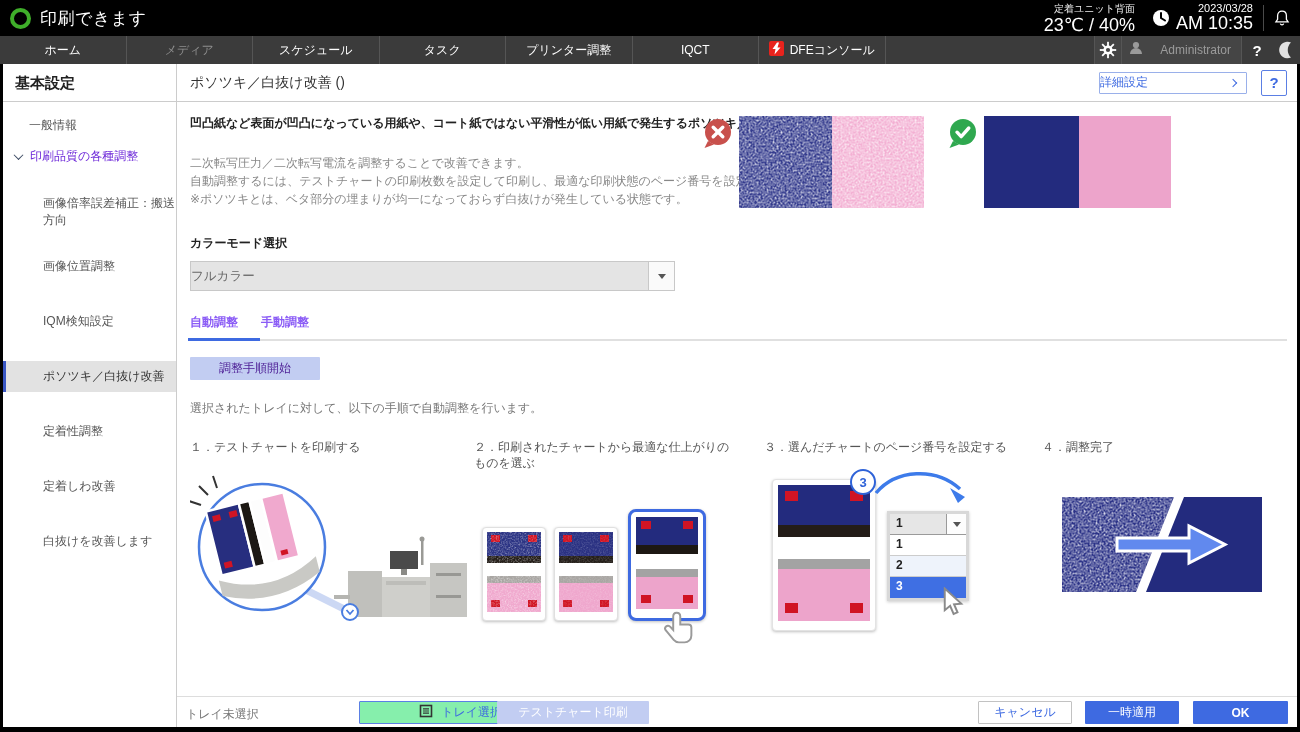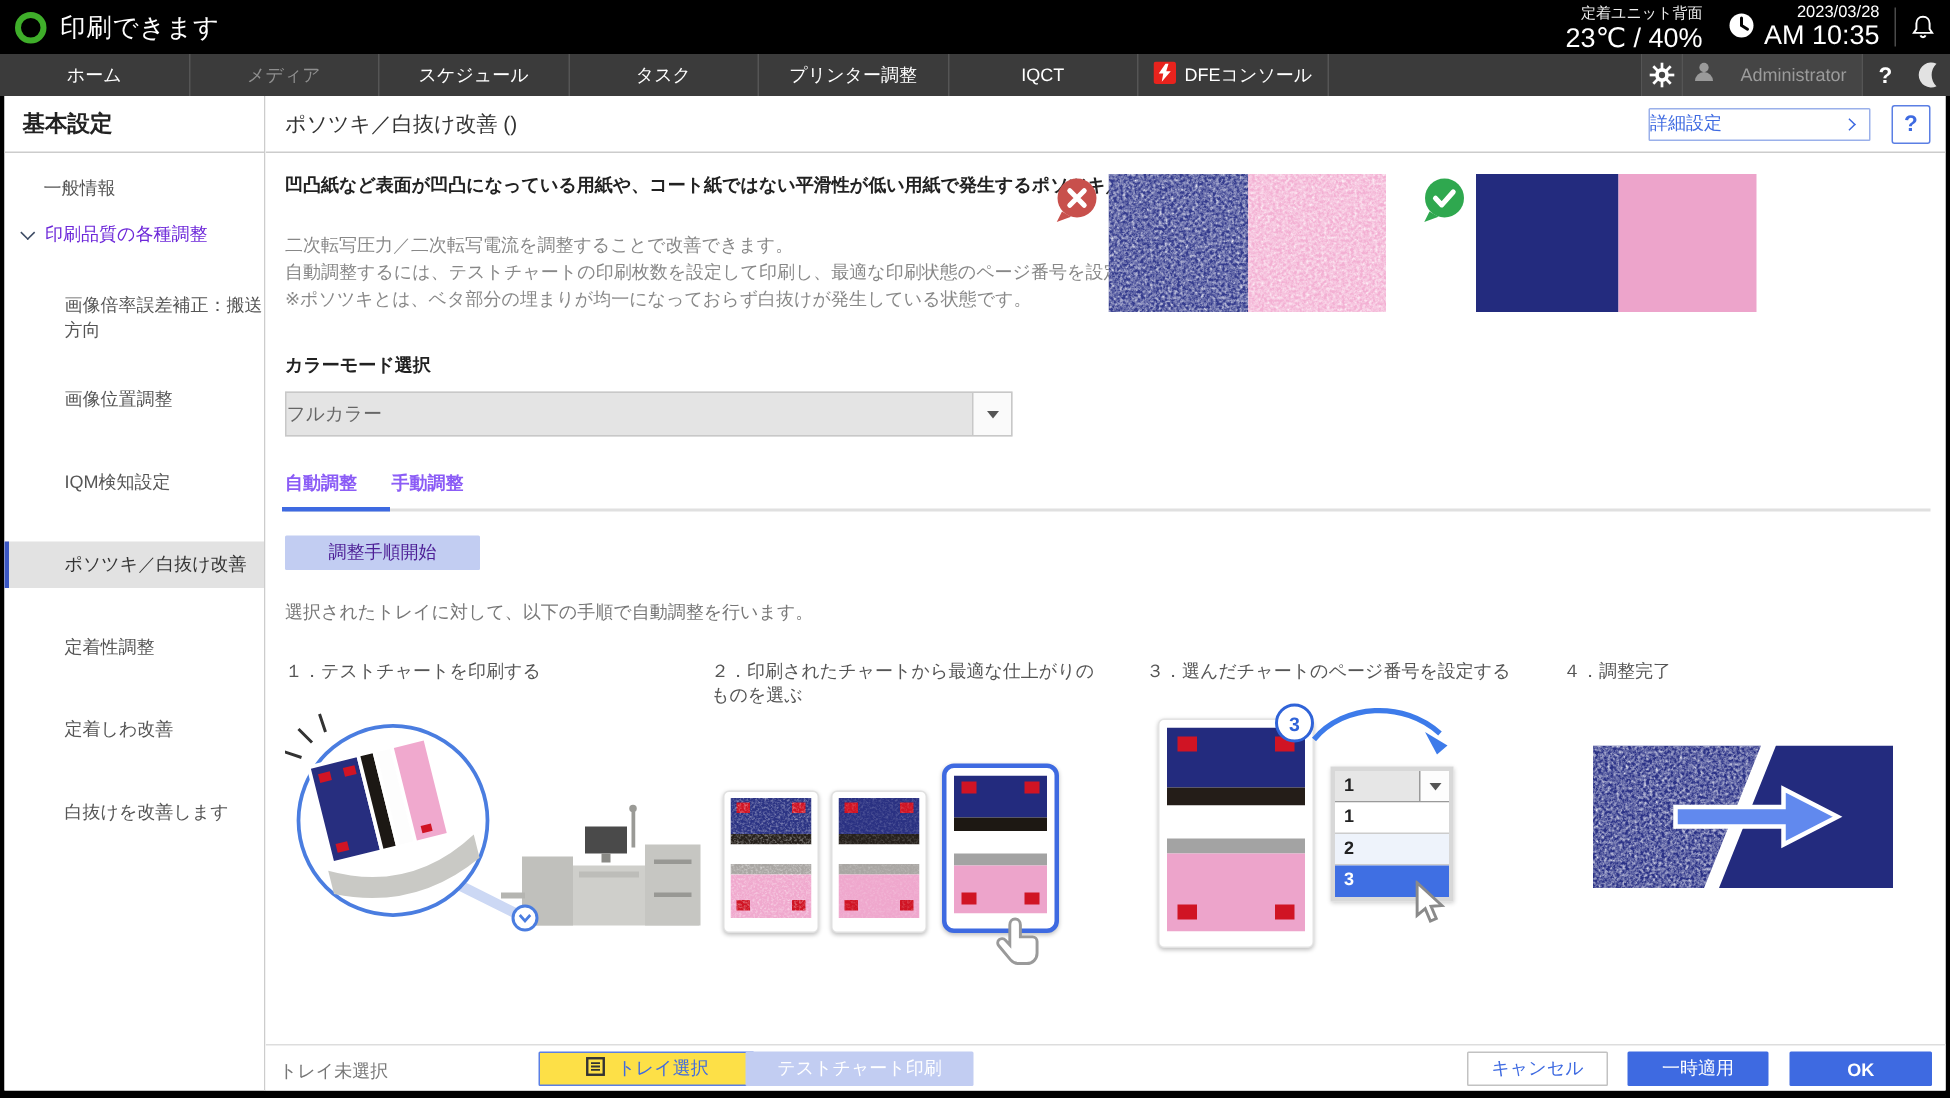--- a/index.html
+++ b/index.html
@@ -105,21 +105,21 @@
   .mini-dd-val { flex:1; padding:2px 0 0 6px; }
   .mini-dd-btn { width:20px; border-left:1px solid #9a9a9a; background:#fdfdfd; display:flex; align-items:center; justify-content:center; }
   .mini-row { height:21px; padding:2px 0 0 6px; border-bottom:1px solid #ccc; background:#fff; }
   .mini-row.alt { background:#eef3fb; }
   .mini-row.hl { background:#3f6fe3; color:#fff; border-bottom:none; }
   .arrow-cur { position:absolute; left:178px; top:118px; }
   
   .actionbar { position:absolute; bottom:0; left:0; right:0; height:31px; border-top:1px solid #ddd; background:#fff; }
   .tray-status { position:absolute; left:9px; top:9px; font-size:12px; color:#777; }
   .btn { position:absolute; top:4px; height:23px; font-size:12px; display:flex; align-items:center; justify-content:center; cursor:pointer; border-radius:1px; }
-  .btn-tray { left:182px; width:144px; background:#fde047; border:1px solid #5b7fe4; color:#3e6ae1; gap:8px; }
+  .btn-tray { left:182px; width:144px; background:#86efac; border:1px solid #5b7fe4; color:#3e6ae1; gap:8px;justify-content:flex-end; }
   .btn-test { left:320px; width:152px; background:#c2cdf2; border:none; color:#fff; }
   .btn-cancel { right:225px; width:94px; background:#fff; border:1px solid #c2c2c2; color:#3e6ae1; }
   .btn-apply { right:118px; width:94px; background:#3e6ae1; border:none; color:#fff; }
   .btn-ok { right:9px; width:95px; background:#3e6ae1; border:none; color:#fff; font-weight:bold; }
 </style>
 </head>
 <body>
 
 <svg width="0" height="0" style="position:absolute" aria-hidden="true">
   <defs>

